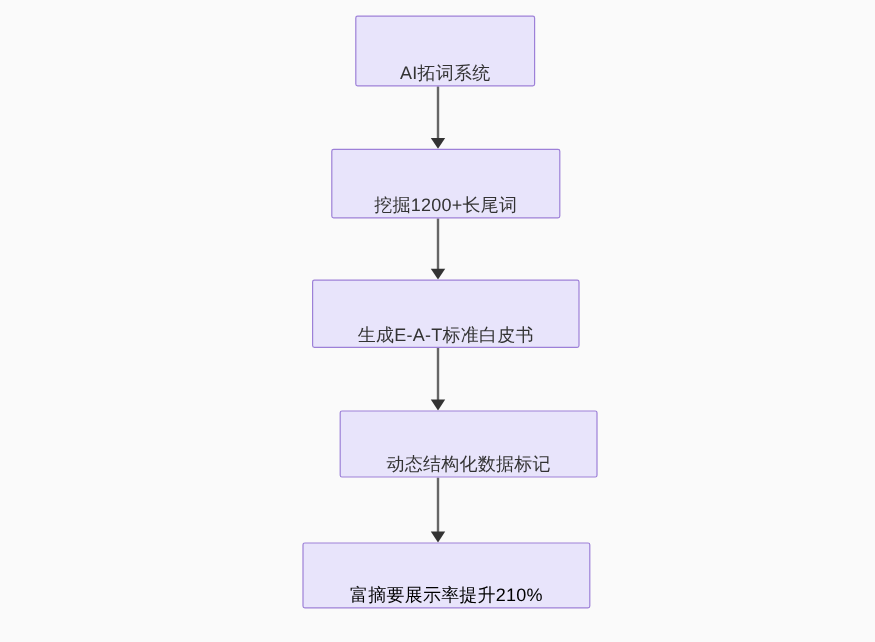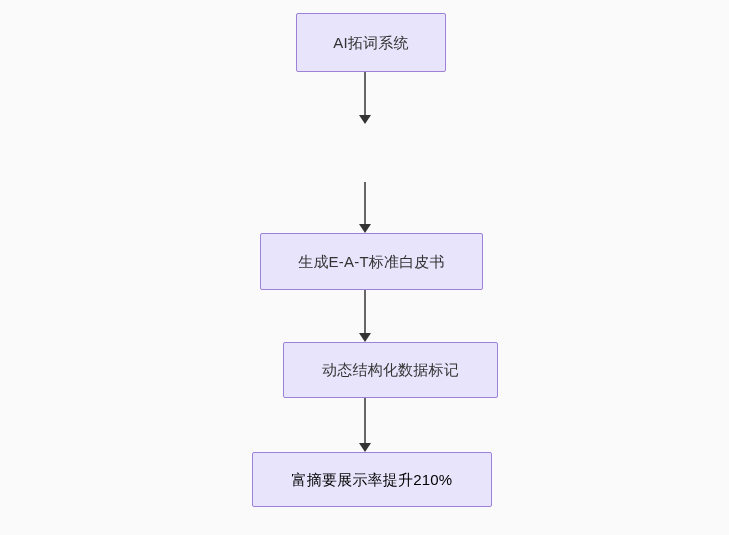--- a/index.html
+++ b/index.html
@@ -18,21 +18,21 @@
     width: 729px;
     height: 535px;
   }
   .node {
     position: absolute;
     box-sizing: border-box;
     background: #e8e4fb;
     border: 1.6px solid #9d80d8;
     border-radius: 2px;
     display: flex;
-    align-items: center;
+    align-items: flex-end;
     justify-content: center;
     color: #333333;
     font-size: 15px;
     line-height: 1.2;
     letter-spacing: 0.2px;
     white-space: nowrap;
     user-select: none;
   }
   .edge {
     position: absolute;
@@ -76,20 +76,23 @@
   </div>
   <div class="edge" style="left: 359px; top: 398px; height: 54px;">
     <div class="shaft" style="height: 46px; background: rgb(102, 102, 102);"></div>
     <div class="head" style="border-top-color: rgb(51, 51, 51);"></div>
   </div>
 
   <div class="node" style="left: 296px; top: 13px; width: 150px; height: 59px; background: rgb(232, 228, 251); border-color: rgb(157, 128, 216); color: rgb(51, 51, 51);">
     <span>AI拓词系统</span>
   </div>
 
+  <div class="node" style="left: 276px; top: 124px; width: 191px; height: 58px; background: rgb(232, 228, 251); border-color: rgb(157, 128, 216); color: rgb(51, 51, 51);">
+    <span>挖掘1200+长尾词</span>
+  </div>
 
   <div class="node" style="left: 260px; top: 233px; width: 223px; height: 57px; background: rgb(232, 228, 251); border-color: rgb(157, 128, 216); color: rgb(51, 51, 51);">
     <span>生成E-A-T标准白皮书</span>
   </div>
 
   <div class="node" style="left: 264px; top: 342px; width: 215px; height: 56px; background: rgb(232, 228, 251); border-color: rgb(157, 128, 216); color: rgb(51, 51, 51); margin-left: 19px;">
     <span>动态结构化数据标记</span>
   </div>
 
   <div class="node" style="left: 252px; top: 452px; width: 240px; height: 55px; background: rgb(232, 228, 251); border-color: rgb(157, 128, 216); color: #000000;">

